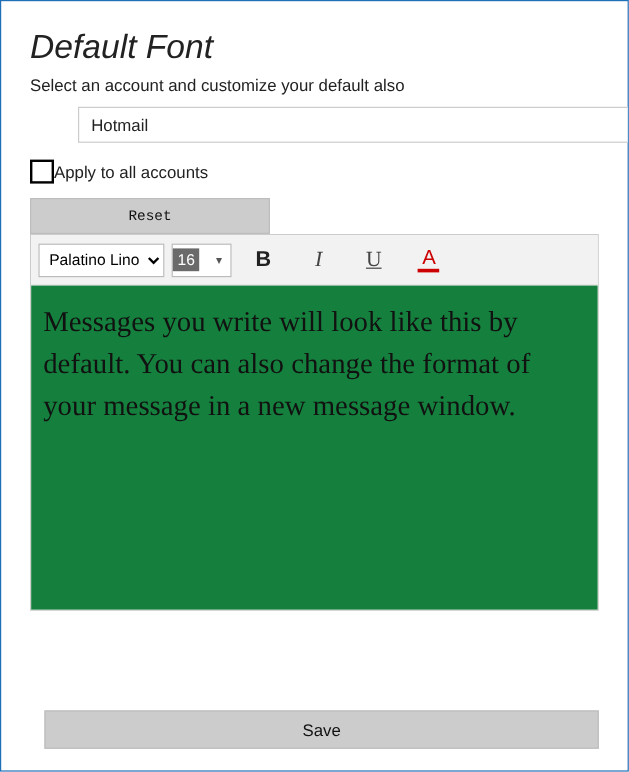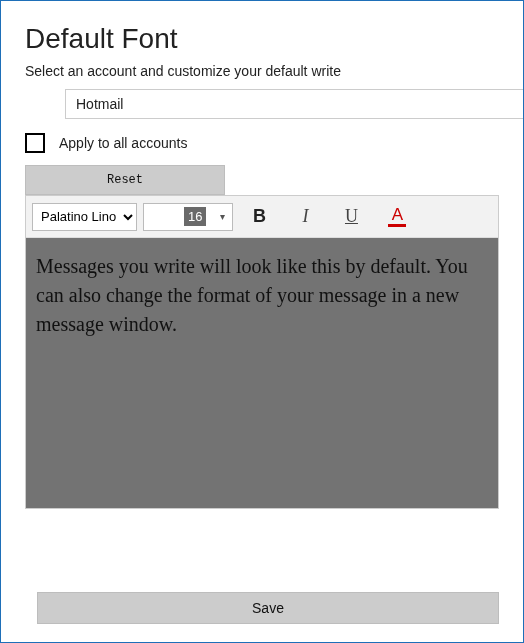--- a/index.html
+++ b/index.html
@@ -16,20 +16,21 @@
   }
   .content {
     padding: 18px 24px 0 24px;
   }
   .title {
     font-size: 28px;
     font-weight: 300;
     color: #222;
     margin: 4px 0 8px 0;
     font-family: "Segoe UI Light", "Segoe UI", Arial, sans-serif;
+    font-style: italic;
   }
   .subtitle {
     font-size: 14px;
     color: #222;
     margin-bottom: 10px;
   }
   .account-select {
     width: 100%;
     height: 30px;
     border: 1px solid #ccc;
@@ -37,21 +38,20 @@
     padding: 0 6px;
     font-size: 14px;
     font-family: inherit;
     color: #222;
     margin-left: 40px;
   }
   .checkbox-row {
     display: flex;
     align-items: center;
     margin: 14px 0 12px 0;
-    gap: 14px;
   }
   .checkbox {
     width: 20px;
     height: 20px;
     border: 2px solid #000;
     background: #fff;
     flex: 0 0 auto;
   }
   .reset-btn {
     width: 200px;
@@ -84,21 +84,20 @@
     font-size: 13px;
     padding: 0 4px;
     font-family: inherit;
   }
   .size-picker {
     display: flex;
     align-items: center;
     height: 28px;
     border: 1px solid #bbb;
     background: #fff;
-    padding-left: 40px;
   }
   .size-value {
     background: #6a6a6a;
     color: #fff;
     padding: 2px 4px;
     font-size: 13px;
     min-width: 20px;
     text-align: center;
   }
   .size-dd {
@@ -128,23 +127,23 @@
   .fmt-underline { text-decoration: underline; }
   .fmt-color {
     flex-direction: column;
     line-height: 1;
   }
   .fmt-color .glyph { color: #c00; font-size: 17px; font-family: "Segoe UI", Arial, sans-serif; }
   .fmt-color .bar { width: 18px; height: 3px; background: #c00; margin-top: 1px; }
   .preview {
     padding: 14px 10px;
     min-height: 270px;
-    background: #737373;
+    background: #15803d;
     font-family: "Palatino Linotype", "Book Antiqua", Palatino, serif;
-    font-size: 20px;
+    font-size: 24px;
     line-height: 1.45;
     color: #111;
   }
   .footer {
     position: absolute;
     left: 36px;
     right: 24px;
     bottom: 18px;
     display: flex;
     gap: 14px;
@@ -158,21 +157,21 @@
     color: #111;
     cursor: pointer;
     font-family: inherit;
   }
 </style>
 </head>
 <body>
 
 <div class="content">
   <div class="title">Default Font</div>
-  <div class="subtitle">Select an account and customize your default write</div>
+  <div class="subtitle">Select an account and customize your default also</div>
 
   <select class="account-select">
     <option>Hotmail</option>
   </select>
 
   <div class="checkbox-row">
     <div class="checkbox"></div>
     <div>Apply to all accounts</div>
   </div>
 

